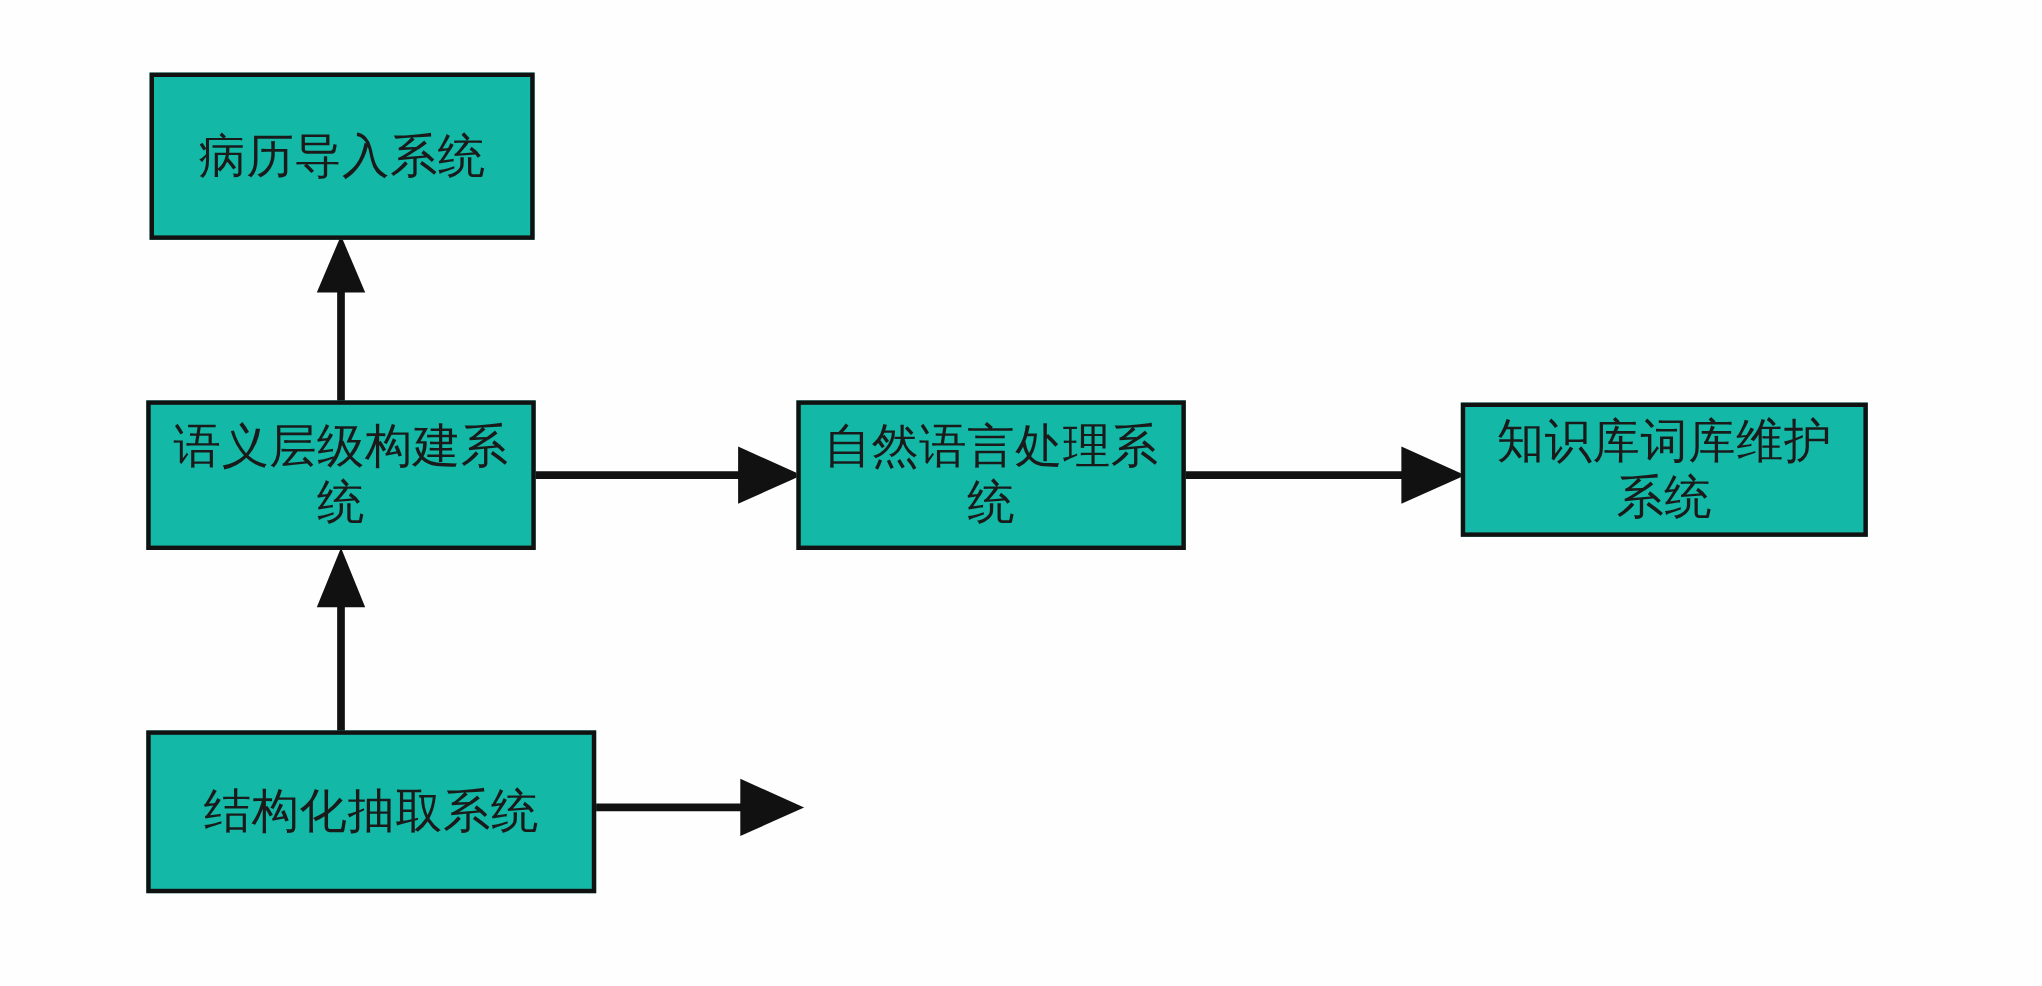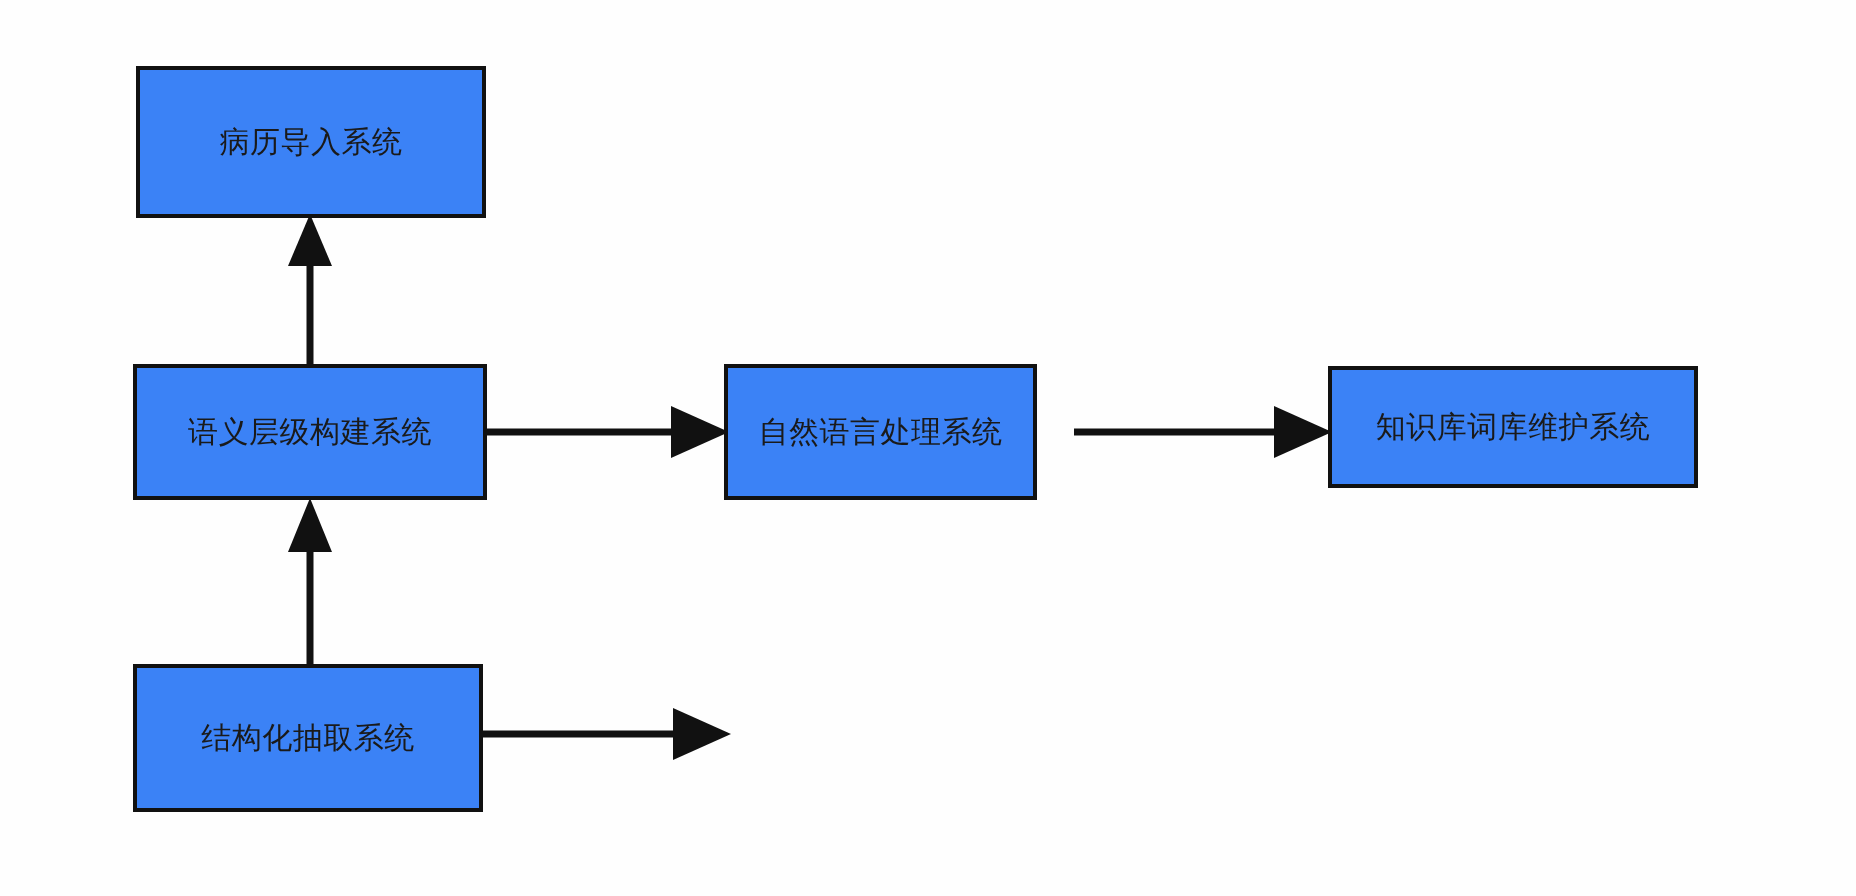--- a/index.html
+++ b/index.html
@@ -12,28 +12,28 @@
     position: relative;
     width: 1856px;
     height: 896px;
     background: #fefefe;
     overflow: hidden;
     font-family: "DejaVu Sans", "Liberation Sans", sans-serif;
   }
   .node {
     position: absolute;
     box-sizing: border-box;
-    background: #3b82f6;
+    background: #14b8a6;
     border: 4px solid #111111;
     display: flex;
     align-items: center;
     justify-content: center;
     text-align: center;
     color: #1a1a1a;
-    font-size: 30px;
+    font-size: 43px;
     line-height: 1.18;
     letter-spacing: 0.5px;
     padding: 0 14px;
     z-index: 2;
   }
   .node-label {
     display: block;
     width: 100%;
   }
   .edge {
@@ -81,26 +81,26 @@
   </svg>
 
   <div class="node" style="left:136px; top:66px; width:350px; height:152px;">
     <span class="node-label">病历导入系统</span>
   </div>
 
   <div class="node" style="left:133px; top:364px; width:354px; height:136px;">
     <span class="node-label">语义层级构建系统</span>
   </div>
 
-  <div class="node" style="left:724px; top:364px; width:313px; height:136px;">
+  <div class="node" style="left:724px; top:364px; width:354px; height:136px;">
     <span class="node-label">自然语言处理系统</span>
   </div>
 
   <div class="node" style="left:1328px; top:366px; width:370px; height:122px;">
     <span class="node-label">知识库词库维护系统</span>
   </div>
 
-  <div class="node" style="left:133px; top:664px; width:350px; height:148px;">
+  <div class="node" style="left:133px; top:664px; width:409px; height:148px;">
     <span class="node-label">结构化抽取系统</span>
   </div>
 
 
 </div>
 
 </body></html>

